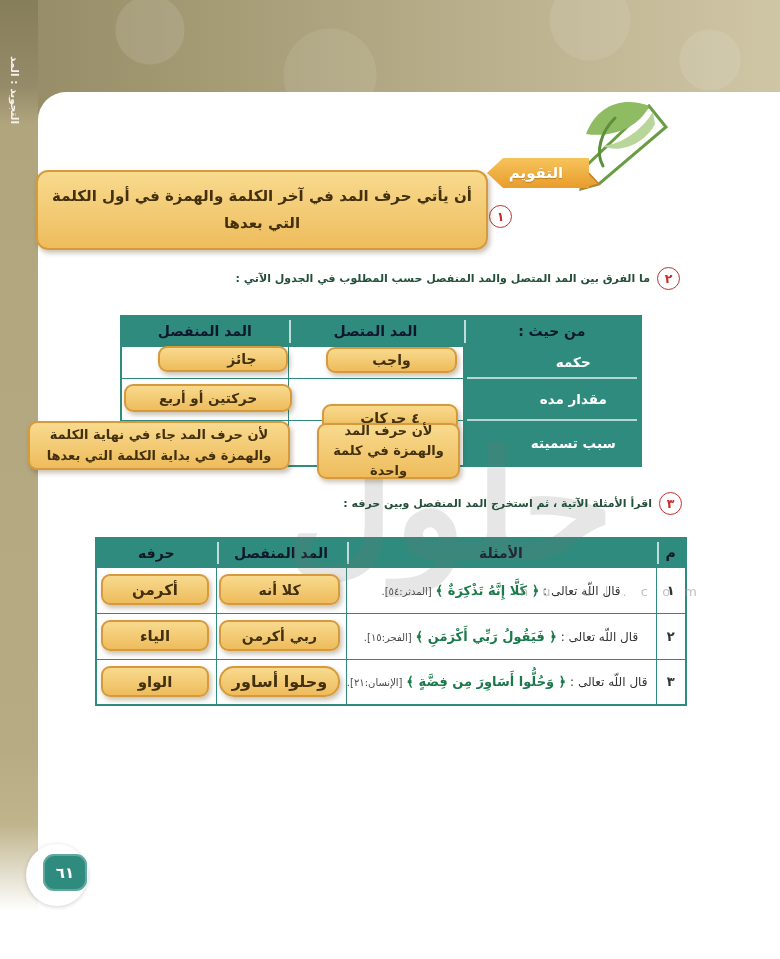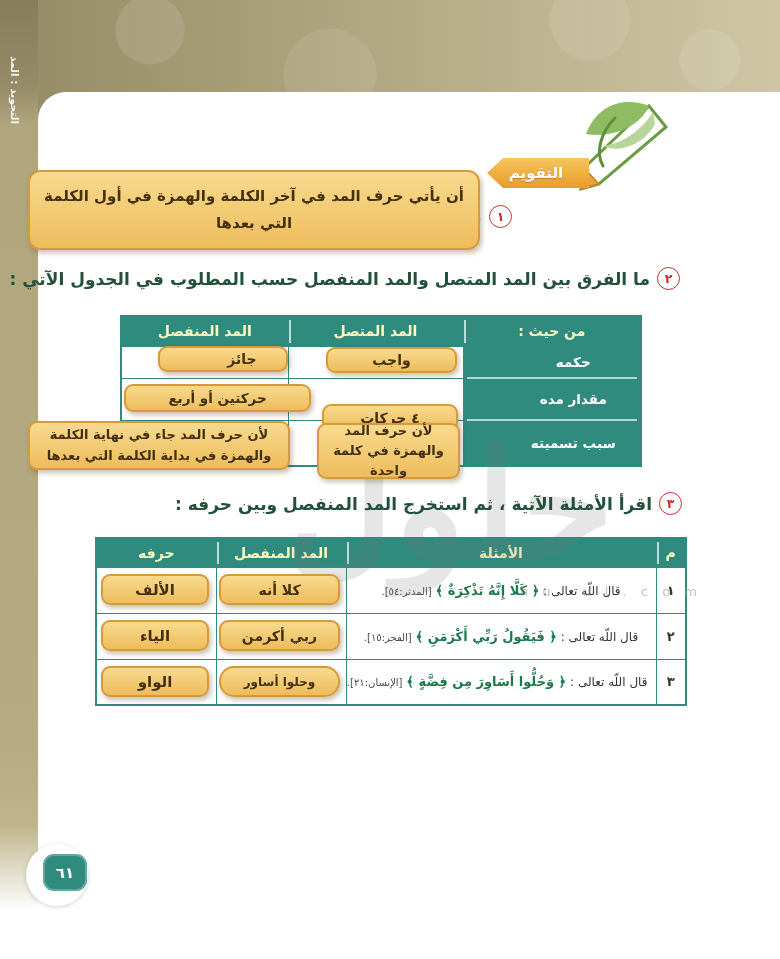--- a/index.html
+++ b/index.html
@@ -30,53 +30,53 @@
     display:flex;align-items:center;justify-content:center;
     color:#fff;font-weight:bold;font-size:15px;padding-right:4px;
     text-shadow:0 1px 1px rgba(120,70,0,.4);}
 
   
   .question{position:absolute;z-index:6;direction:rtl;display:flex;align-items:center;gap:7px;
     white-space:nowrap;}
   .qnum{width:21px;height:21px;border:1.7px solid #cc2b2b;border-radius:50%;color:#cc2b2b;
     font-size:12.5px;font-weight:bold;display:flex;align-items:center;justify-content:center;
     flex:0 0 auto;background:#fff;}
-  .qtext{font-weight:bold;color:#23503a;font-size:17px;}
+  .qtext{font-weight:bold;color:#23503a;font-size:11px;}
   .q1{top:205px;right:268px;}
   .q2{top:267px;right:100px;}
   .q3{top:492px;right:98px;}
 
   
   .answer-box,.chip{box-sizing:border-box;position:absolute;z-index:6;direction:rtl;
     background:linear-gradient(180deg,#f8da8e 0%,#eebc5c 100%);
     border:2px solid #d6993c;border-radius:9px;
     box-shadow:2px 3px 5px rgba(70,45,0,.30);
     display:flex;align-items:center;justify-content:center;text-align:center;
     color:#42300f;font-weight:bold;}
-  .answer-box{left:28px;top:170px;width:452px;height:80px;font-size:15px;line-height:1.8;
+  .answer-box{left:36px;top:170px;width:452px;height:80px;font-size:15px;line-height:1.8;
     padding:4px 5px;border-radius:12px;}
   .chip{padding:2px 8px;font-size:14px;}
   .chip-wajib{left:326px;top:347px;width:131px;height:26px;}
   .chip-jaiz{left:158px;top:346px;width:130px;height:26px;padding-left:46px;}
   .chip-4h{left:322px;top:404px;width:136px;height:28px;}
-  .chip-2or4{left:124px;top:384px;width:187px;height:28px;font-size:13.5px;}
+  .chip-2or4{left:124px;top:384px;width:168px;height:28px;font-size:13.5px;}
   .chip-reason-mut{left:317px;top:423px;width:143px;height:56px;font-size:13px;line-height:1.55;}
   .chip-reason-mun{left:28px;top:421px;width:262px;height:49px;font-size:13px;line-height:1.6;}
   .chip-l1{left:101px;top:574px;width:108px;height:31px;font-size:15px;}
   .chip-m1{left:219px;top:574px;width:121px;height:31px;}
   .chip-l2{left:101px;top:620px;width:108px;height:31px;font-size:15px;}
   .chip-m2{left:219px;top:620px;width:121px;height:31px;}
   .chip-l3{left:101px;top:666px;width:108px;height:31px;font-size:15px;text-align:center;}
-  .chip-m3{left:219px;top:666px;width:121px;height:31px;font-size:12px;border-radius:15px;}
+  .chip-m3{left:219px;top:666px;width:121px;height:31px;font-size:16px;border-radius:15px;}
 
   
   table{border-collapse:collapse;table-layout:fixed;direction:rtl;position:absolute;z-index:4;
     background:#fff;}
   th,td{border:1.5px solid #2e8b7d;box-sizing:border-box;}
-  .teal-th{background:#2e8b7d;color:#fef9c3;font-weight:bold;font-size:14px;position:relative;}
+  .teal-th{background:#2e8b7d;color:#0f172a;font-weight:bold;font-size:14px;position:relative;}
   .teal-th:not(:last-child)::after{content:"";position:absolute;left:0;top:3px;bottom:3px;
     width:2px;background:rgba(255,255,255,.7);}
   .cmp-table{left:120px;top:315px;width:520px;border:2px solid #2e8b7d;}
   .cmp-table th{height:30px;}
   .cmp-table td{background:#fff;padding-left:44px;}
   .cmp-table td.aspect{background:#2e8b7d;color:#fff;font-weight:bold;font-size:13.5px;
     text-align:center;position:relative;}
   .cmp-table tbody tr:not(:last-child) td.aspect::after{content:"";position:absolute;left:3px;
     right:3px;bottom:-1px;height:2px;background:rgba(255,255,255,.65);}
   .cmp-table tbody tr:nth-child(1){height:32px;}
@@ -229,21 +229,21 @@
           <span class="verse">﴿ وَحُلُّوا أَسَاوِرَ مِن فِضَّةٍ ﴾</span>
           <span class="ref">[الإنسان:٢١].</span>
         </td>
         <td></td>
         <td></td>
       </tr>
     </tbody>
   </table>
 
   <div class="chip chip-m1">كلا أنه</div>
-  <div class="chip chip-l1">الألف</div>
+  <div class="chip chip-l1">أكرمن</div>
   <div class="chip chip-m2">ربي أكرمن</div>
   <div class="chip chip-l2">الياء</div>
   <div class="chip chip-m3">وحلوا أساور</div>
   <div class="chip chip-l3">الواو</div>
 
   <div class="watermark">حلول</div>
   <div class="watermark-url">h u l u l . c o m</div>
 
   <div class="badge-circle"></div>
   <div class="badge">٦١</div>

